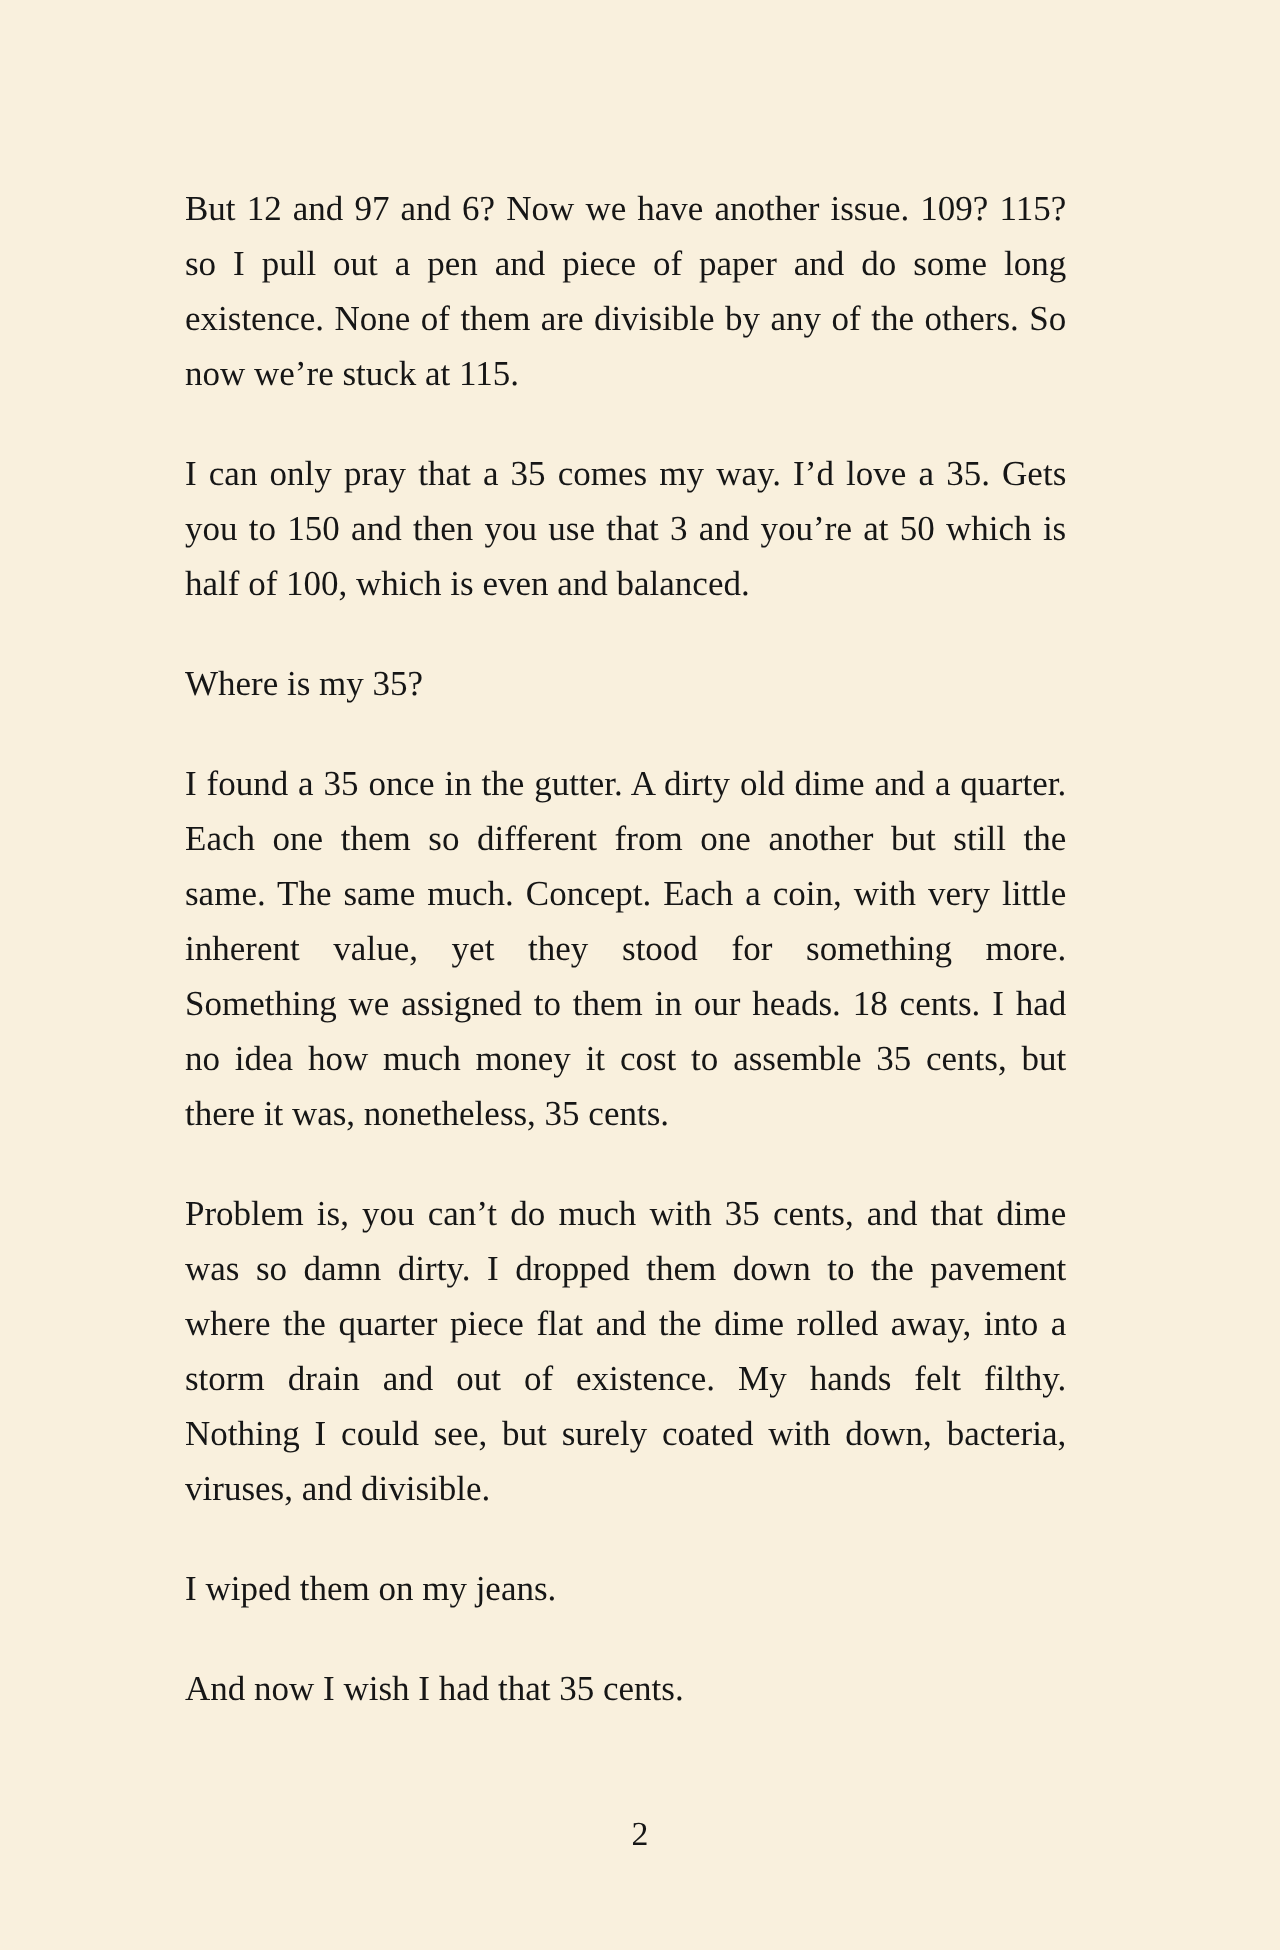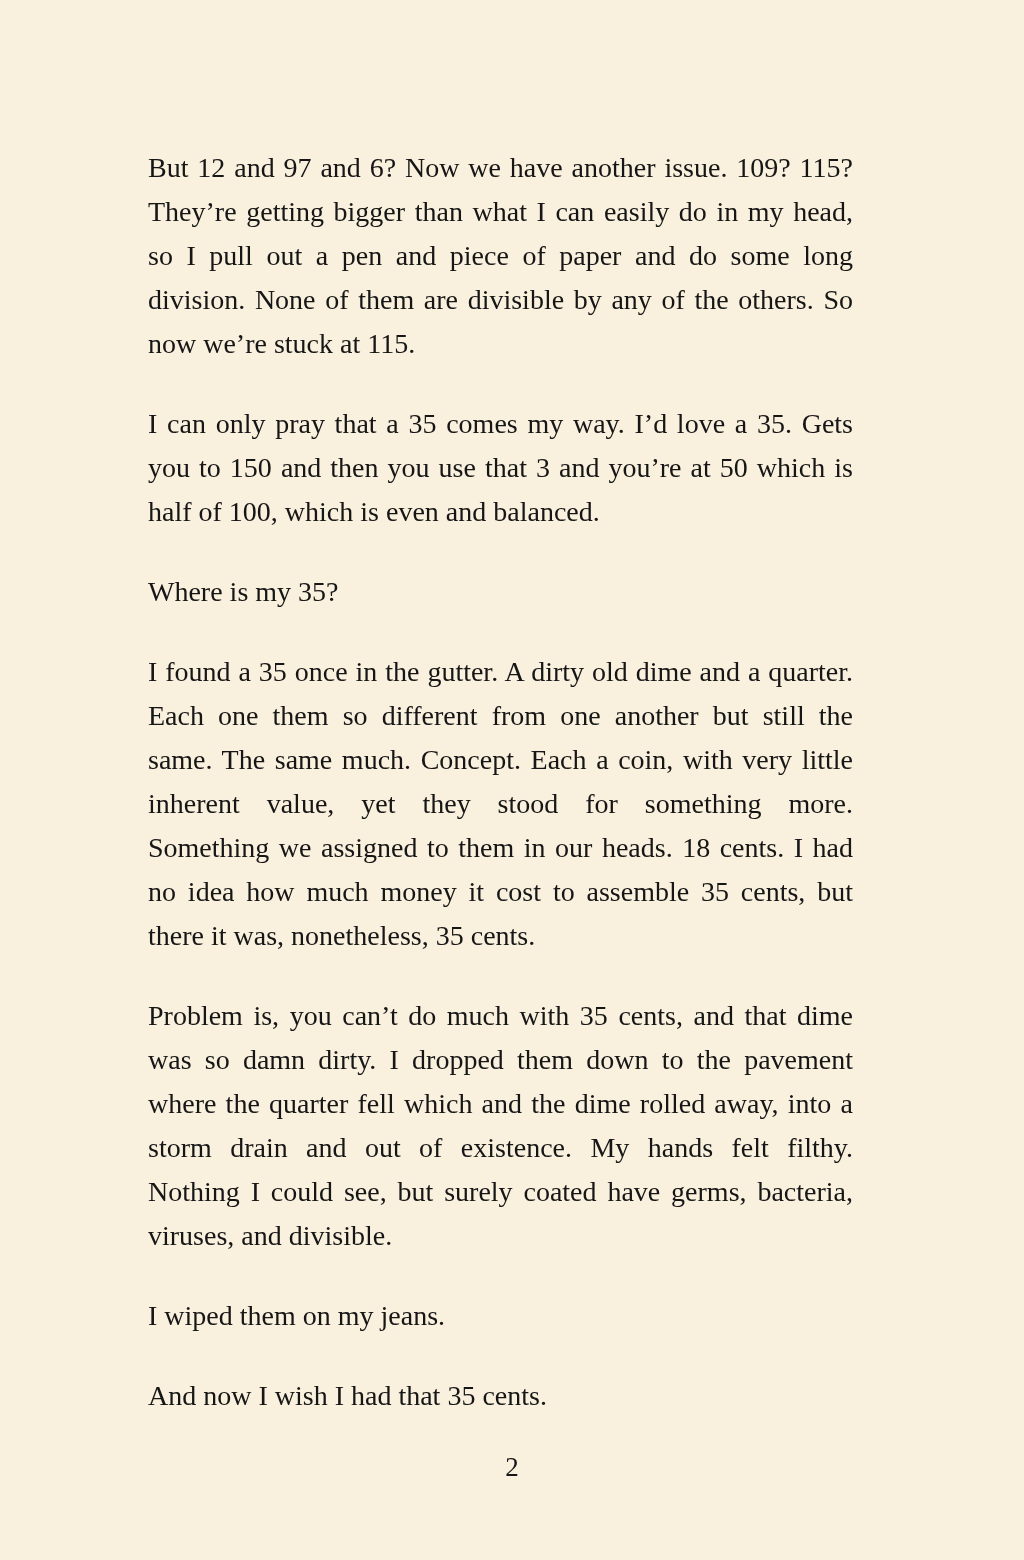--- a/index.html
+++ b/index.html
@@ -51,23 +51,22 @@
   }
 </style>
 </head>
 <body>
 
 <div class="page">
   <div class="text-block">
 
     <p class="para">
       <span class="line">But 12 and 97 and 6? Now we have another issue. 109? 115?</span>
-      <span class="line">They’re getting bigger than what I can easily do in my head,</span>
       <span class="line">so I pull out a pen and piece of paper and do some long</span>
-      <span class="line">division. None of them are divisible by any of the others. So</span>
+      <span class="line">existence. None of them are divisible by any of the others. So</span>
       <span class="line last">now we’re stuck at 115.</span>
     </p>
 
     <p class="para">
       <span class="line">I can only pray that a 35 comes my way. I’d love a 35. Gets</span>
       <span class="line">you to 150 and then you use that 3 and you’re at 50 which is</span>
       <span class="line last">half of 100, which is even and balanced.</span>
     </p>
 
     <p class="para">
@@ -80,23 +79,23 @@
       <span class="line">same. The same much. Concept. Each a coin, with very little</span>
       <span class="line">inherent value, yet they stood for something more.</span>
       <span class="line">Something we assigned to them in our heads. 18 cents. I had</span>
       <span class="line">no idea how much money it cost to assemble 35 cents, but</span>
       <span class="line last">there it was, nonetheless, 35 cents.</span>
     </p>
 
     <p class="para">
       <span class="line">Problem is, you can’t do much with 35 cents, and that dime</span>
       <span class="line">was so damn dirty. I dropped them down to the pavement</span>
-      <span class="line">where the quarter fell which and the dime rolled away, into a</span>
+      <span class="line">where the quarter piece flat and the dime rolled away, into a</span>
       <span class="line">storm drain and out of existence. My hands felt filthy.</span>
-      <span class="line">Nothing I could see, but surely coated have germs, bacteria,</span>
+      <span class="line">Nothing I could see, but surely coated with down, bacteria,</span>
       <span class="line last">viruses, and divisible.</span>
     </p>
 
     <p class="para">
       <span class="line last">I wiped them on my jeans.</span>
     </p>
 
     <p class="para">
       <span class="line last">And now I wish I had that 35 cents.</span>
     </p>

